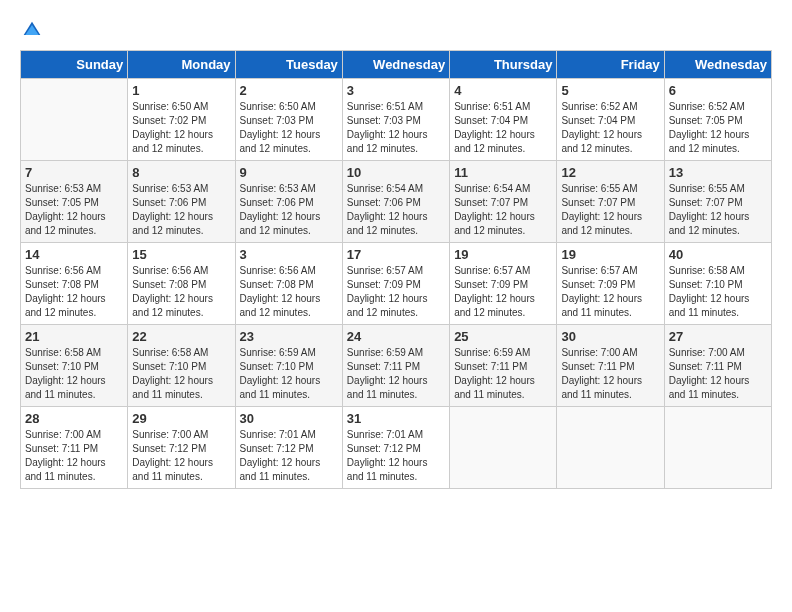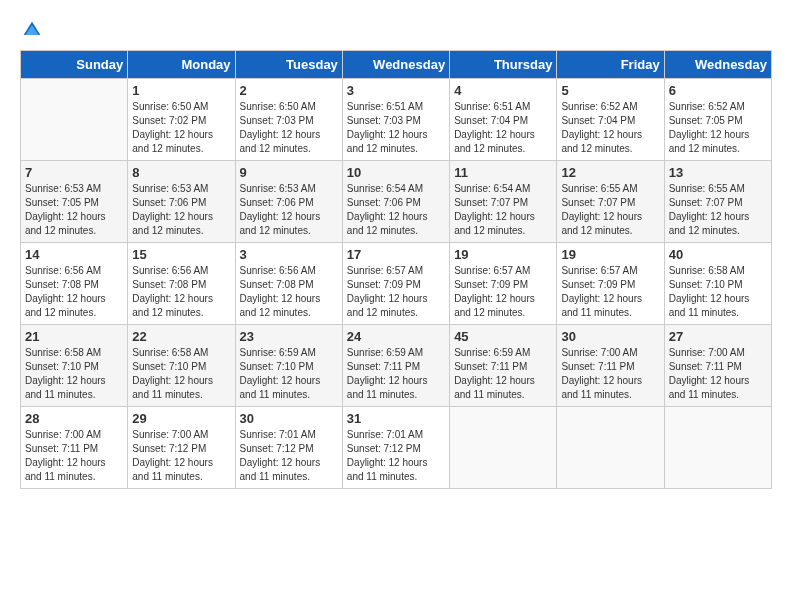--- a/index.html
+++ b/index.html
@@ -221,21 +221,21 @@
         </td>
         <td>
           <span class="day-number">23</span>
           <div class="day-info">Sunrise: 6:59 AM<br>Sunset: 7:10 PM<br>Daylight: 12 hours and 11 minutes.</div>
         </td>
         <td>
           <span class="day-number">24</span>
           <div class="day-info">Sunrise: 6:59 AM<br>Sunset: 7:11 PM<br>Daylight: 12 hours and 11 minutes.</div>
         </td>
         <td>
-          <span class="day-number">45</span>
+          <span class="day-number">25</span>
           <div class="day-info">Sunrise: 6:59 AM<br>Sunset: 7:11 PM<br>Daylight: 12 hours and 11 minutes.</div>
         </td>
         <td>
           <span class="day-number">30</span>
           <div class="day-info">Sunrise: 7:00 AM<br>Sunset: 7:11 PM<br>Daylight: 12 hours and 11 minutes.</div>
         </td>
         <td>
           <span class="day-number">27</span>
           <div class="day-info">Sunrise: 7:00 AM<br>Sunset: 7:11 PM<br>Daylight: 12 hours and 11 minutes.</div>
         </td>

